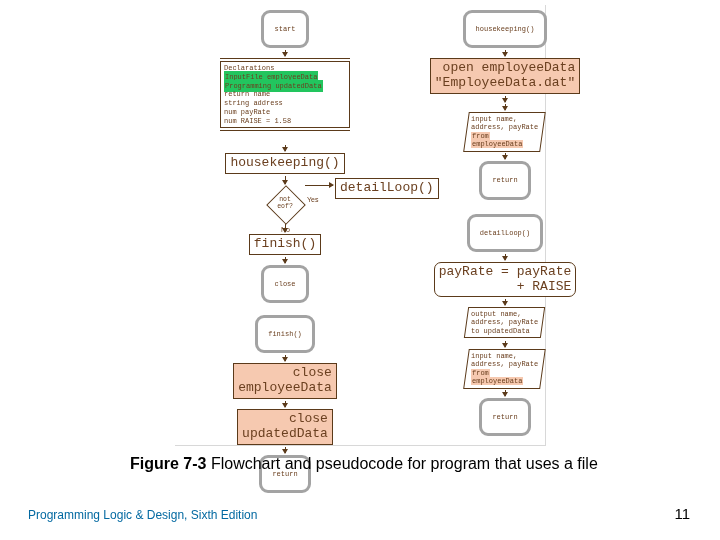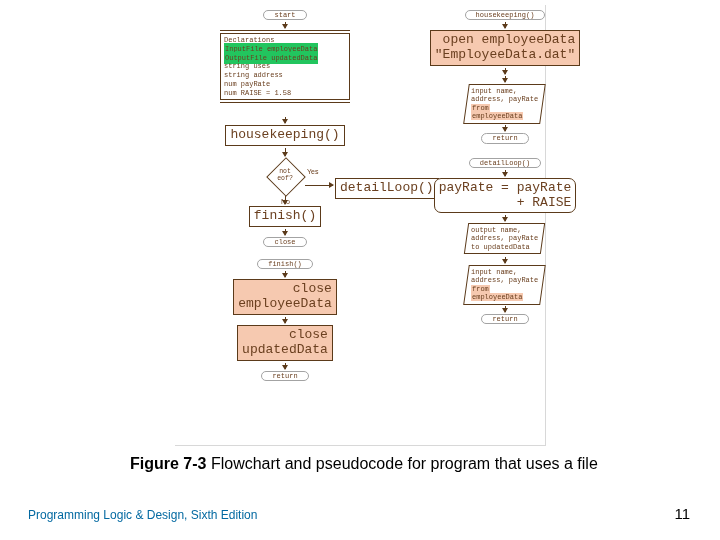--- a/index.html
+++ b/index.html
@@ -39,27 +39,27 @@
     font-family: "Courier New", monospace;
     font-size: 13px;
     color: #6b4020;
     text-align: right;
     padding: 2px 4px;
     line-height: 1.15;
     margin-bottom: 2px;
   }
   .node.shaded { background: #f6c9b0; }
   .terminal {
-    border: 1px solid #a3a3a3;
+    border: 3px solid #a3a3a3;
     border-radius: 9px;
     background: #fff;
     font-family: "Courier New", monospace;
     font-size: 7px;
     color: #6b4020;
-    padding: 0 10px;
+    padding: 12px 10px;
     line-height: 1.15;
     margin-bottom: 2px;
   }
   .decl-wrap {
     border-top: 1px solid #5b3a1a;
     border-bottom: 1px solid #5b3a1a;
     padding: 2px 0;
     width: 130px;
     margin-bottom: 14px;
   }
@@ -189,22 +189,22 @@
 
     <div class="col col-left">
       <div class="terminal">start</div>
       <div class="arrow h6"></div>
 
       <div class="decl-wrap">
         <div class="decl-inner">
           <div>Declarations</div>
           <div id="decl-lines">
               <div><span class="hl">InputFile employeeData</span></div>
-              <div><span class="hl">OutputFile updatedData</span></div>
-              <div>string uses</div>
+              <div><span class="hl">Programming updatedData</span></div>
+              <div>return name</div>
               <div>string address</div>
               <div>num payRate</div>
               <div>num RAISE = 1.58</div>
             </div>
         </div>
       </div>
       <div class="arrow h6"></div>
 
       <div class="node">housekeeping()</div>
       <div class="arrow h8"></div>

